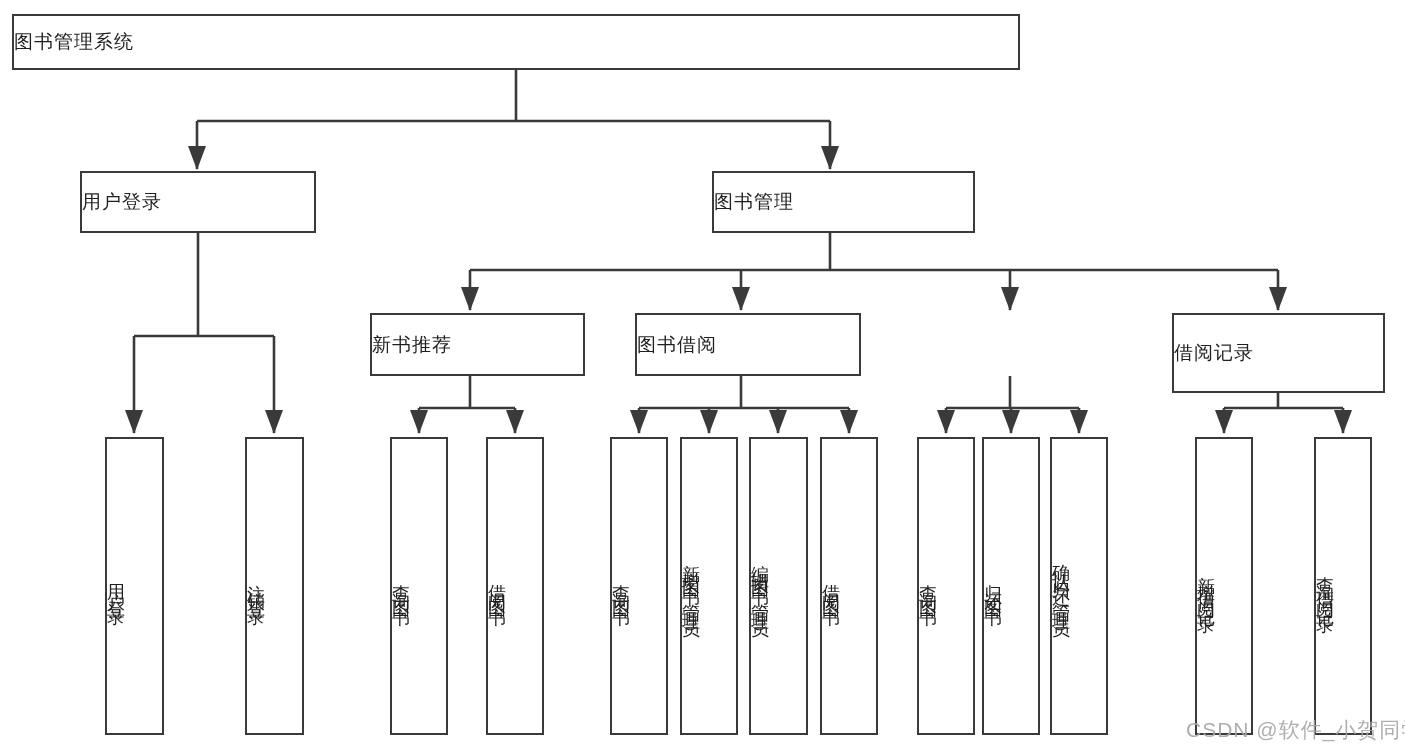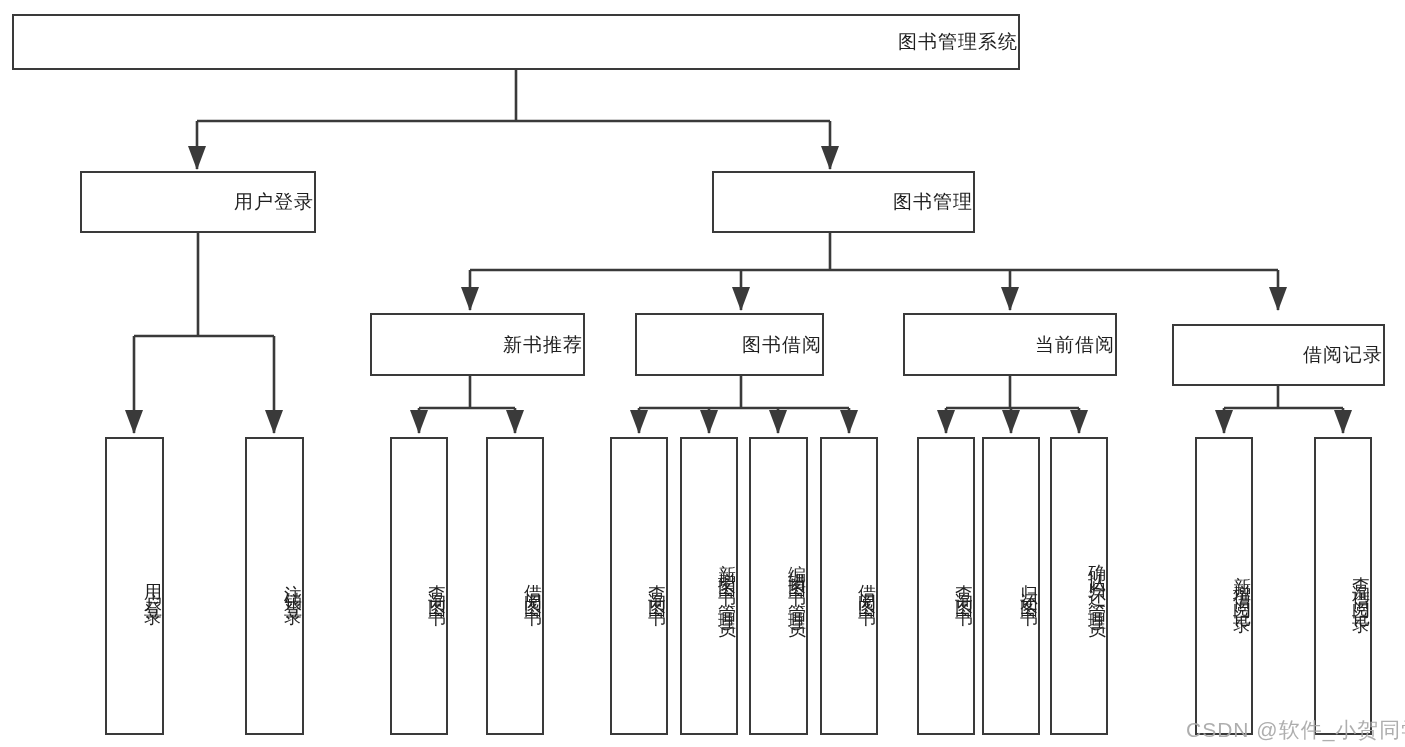--- a/index.html
+++ b/index.html
@@ -25,21 +25,21 @@
     fill:none;
   }
   #arw path{fill:var(--line);}
   .box{
     position:absolute;
     box-sizing:border-box;
     border:2px solid var(--box_border);
     background:var(--background);
     display:flex;
     align-items:center;
-    justify-content:flex-end;
+    justify-content:flex-start;
   }
   .box .lbl{
     font-size:19px;
     letter-spacing:1px;
     color:var(--text);
     white-space:nowrap;
   }
   .leaf .lbl{
     writing-mode:vertical-rl;
     text-orientation:mixed;
@@ -126,27 +126,24 @@
   <div class="box" style="left:80px;top:171px;width:236px;height:62px">
     <span class="lbl">用户登录</span>
   </div>
   <div class="box" style="left:712px;top:171px;width:263px;height:62px">
     <span class="lbl">图书管理</span>
   </div>
 
   <div class="box" style="left:370px;top:313px;width:215px;height:63px">
     <span class="lbl">新书推荐</span>
   </div>
-  <div class="box" style="left:635px;top:313px;width:189px;height:63px">
+  <div class="box" style="left:635px;top:313px;width:226px;height:63px">
     <span class="lbl">图书借阅</span>
   </div>
-  <div class="box" style="left:903px;top:313px;width:214px;height:63px">
-    <span class="lbl">当前借阅</span>
-  </div>
-  <div class="box" style="left:1172px;top:324px;width:213px;height:62px">
+  <div class="box" style="left:1172px;top:313px;width:213px;height:80px">
     <span class="lbl">借阅记录</span>
   </div>
 
   <div class="box leaf" style="left:105px;top:437px;width:59px;height:298px">
     <span class="lbl">用户登录</span>
   </div>
   <div class="box leaf" style="left:245px;top:437px;width:59px;height:298px">
     <span class="lbl">注销登录</span>
   </div>
 

